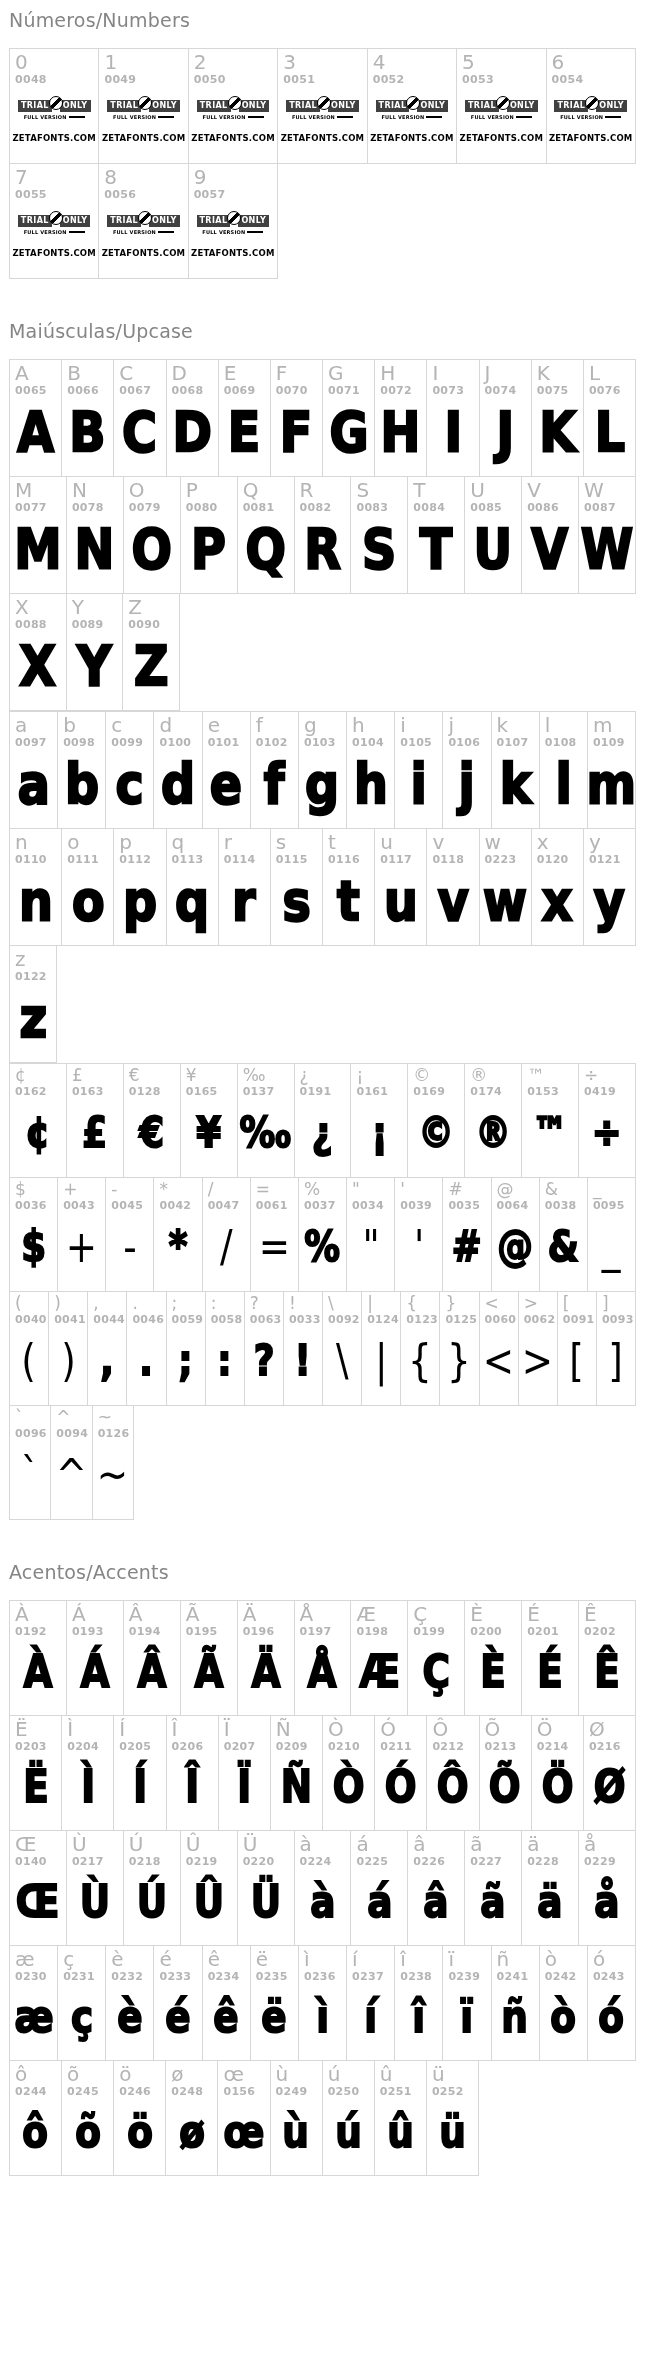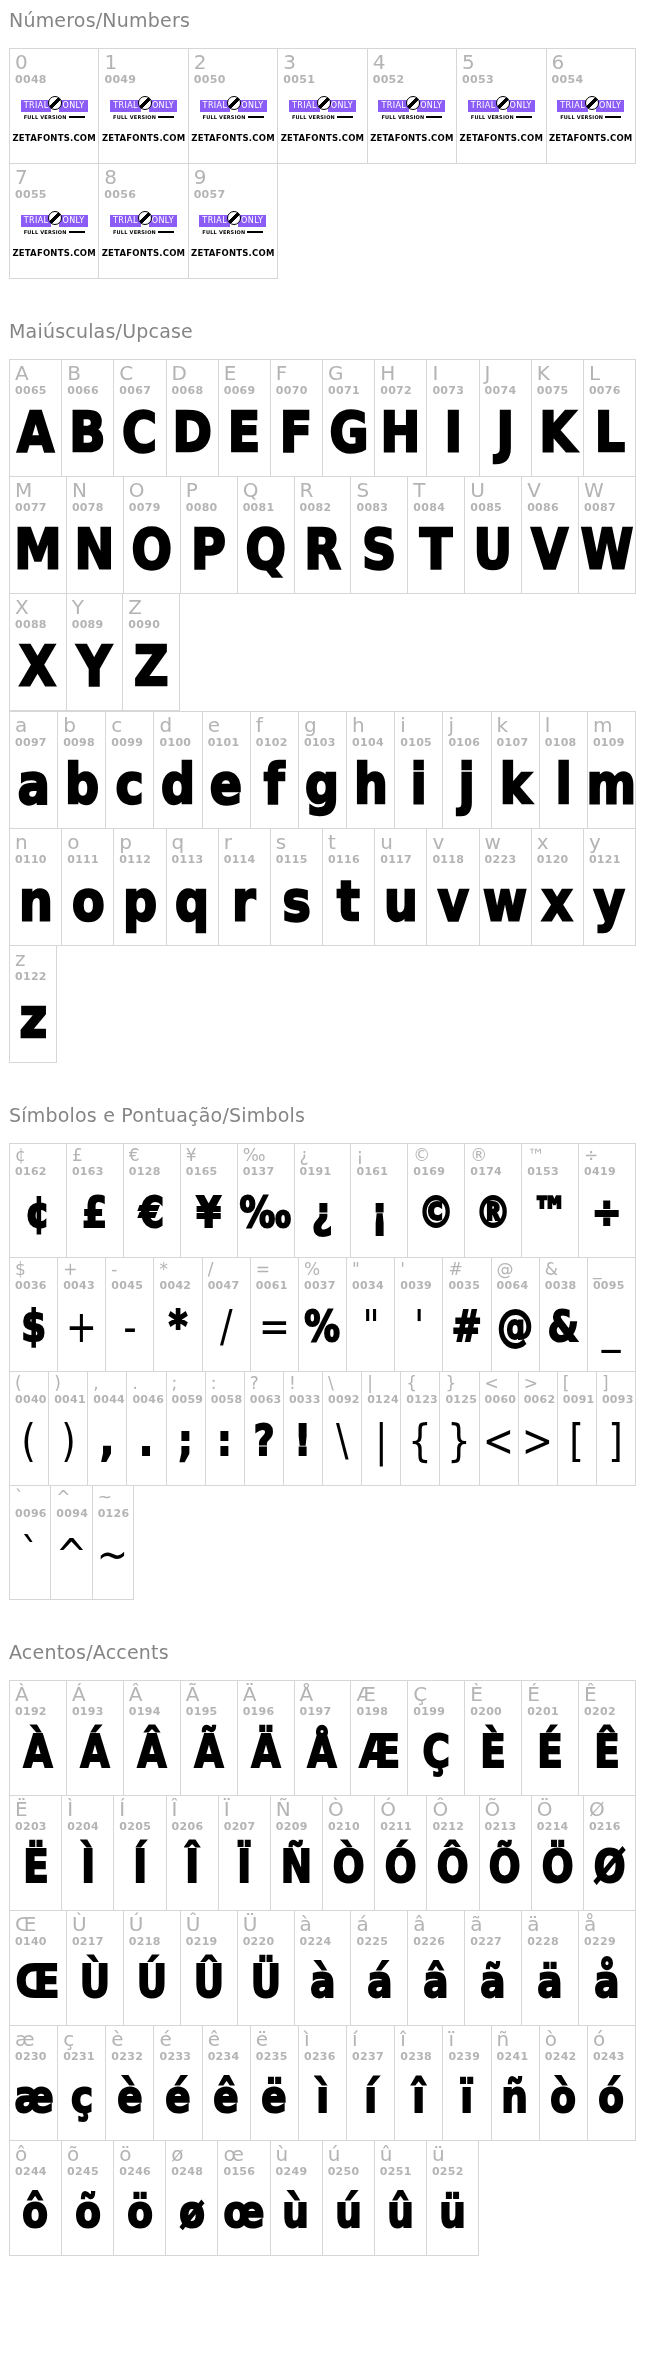--- a/index.html
+++ b/index.html
@@ -30,21 +30,21 @@
   .g{display:block;line-height:1;font-weight:700;transform:scaleX(0.85);white-space:nowrap;}
   [data-section-id="upcase"] .g,
   [data-section-id="lowercase"] .g{font-size:56px;-webkit-text-stroke:2.5px #000;}
   [data-section-id="symbols"] .g{font-size:42px;-webkit-text-stroke:2px #000;}
   [data-section-id="accents"] .g{font-size:44px;-webkit-text-stroke:2px #000;}
   .g-thin{font-weight:400 !important;-webkit-text-stroke:0 !important;}
   [data-section-id="symbols"] .g-thin{font-size:44px;}
   
   .badge{display:flex;flex-direction:column;align-items:center;margin-top:4px;}
   .badge-top{display:flex;align-items:center;}
-  .badge-tag{background:#8b5cf6;color:#fff;font-size:8px;font-weight:400;letter-spacing:0.4px;
+  .badge-tag{background:#404040;color:#fff;font-size:8px;font-weight:700;letter-spacing:0.4px;
     padding:2px 3px;line-height:1;}
   .badge-no{width:14px;height:14px;border-radius:50%;box-sizing:border-box;
     background:linear-gradient(135deg, #fff 40%, #000 40%, #000 60%, #fff 60%);
     border:1.5px solid #000;margin:0 -3px;position:relative;top:-3px;z-index:1;}
   .badge-mid{display:flex;align-items:center;gap:2px;margin-top:1px;}
   .badge-fv{font-size:5px;font-weight:700;letter-spacing:0.2px;color:#000;white-space:nowrap;}
   .badge-line{width:16px;border-top:2px solid #000;}
   .badge-site{font-size:8.5px;font-weight:800;letter-spacing:0.2px;line-height:1.15;color:#000;white-space:nowrap;margin-top:14px;}
 </style>
 </head>
@@ -743,21 +743,20 @@
               <span class="cell-code">0122</span>
             </div>
             <div class="cell-glyph">
               <span class="g">z</span>
             </div>
           </div>
         </div>
       </div>
     </section>
     <section class="charmap-section" data-section-id="symbols">
-      <h2 class="section-heading">Símbolos e Pontuação/Simbols</h2>
       <div class="glyph-grid">
         <div class="glyph-row" style="width: 627px;">
           <div class="glyph-cell">
             <div class="cell-head">
               <span class="cell-char">¢</span>
               <span class="cell-code">0162</span>
             </div>
             <div class="cell-glyph">
               <span class="g">¢</span>
             </div>

